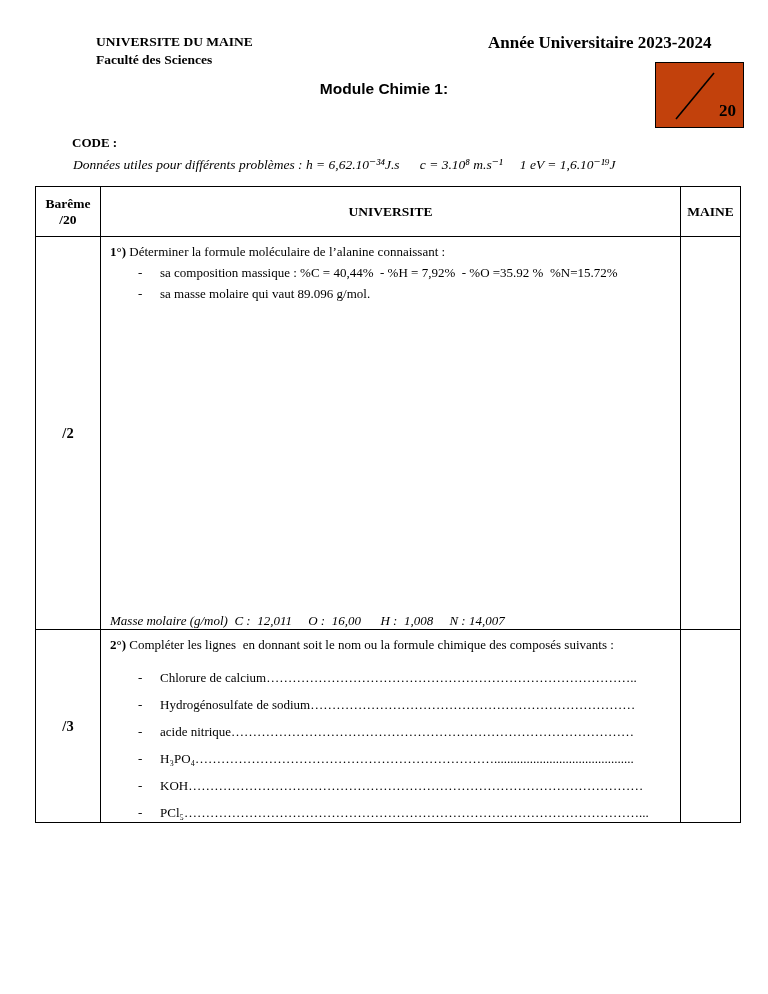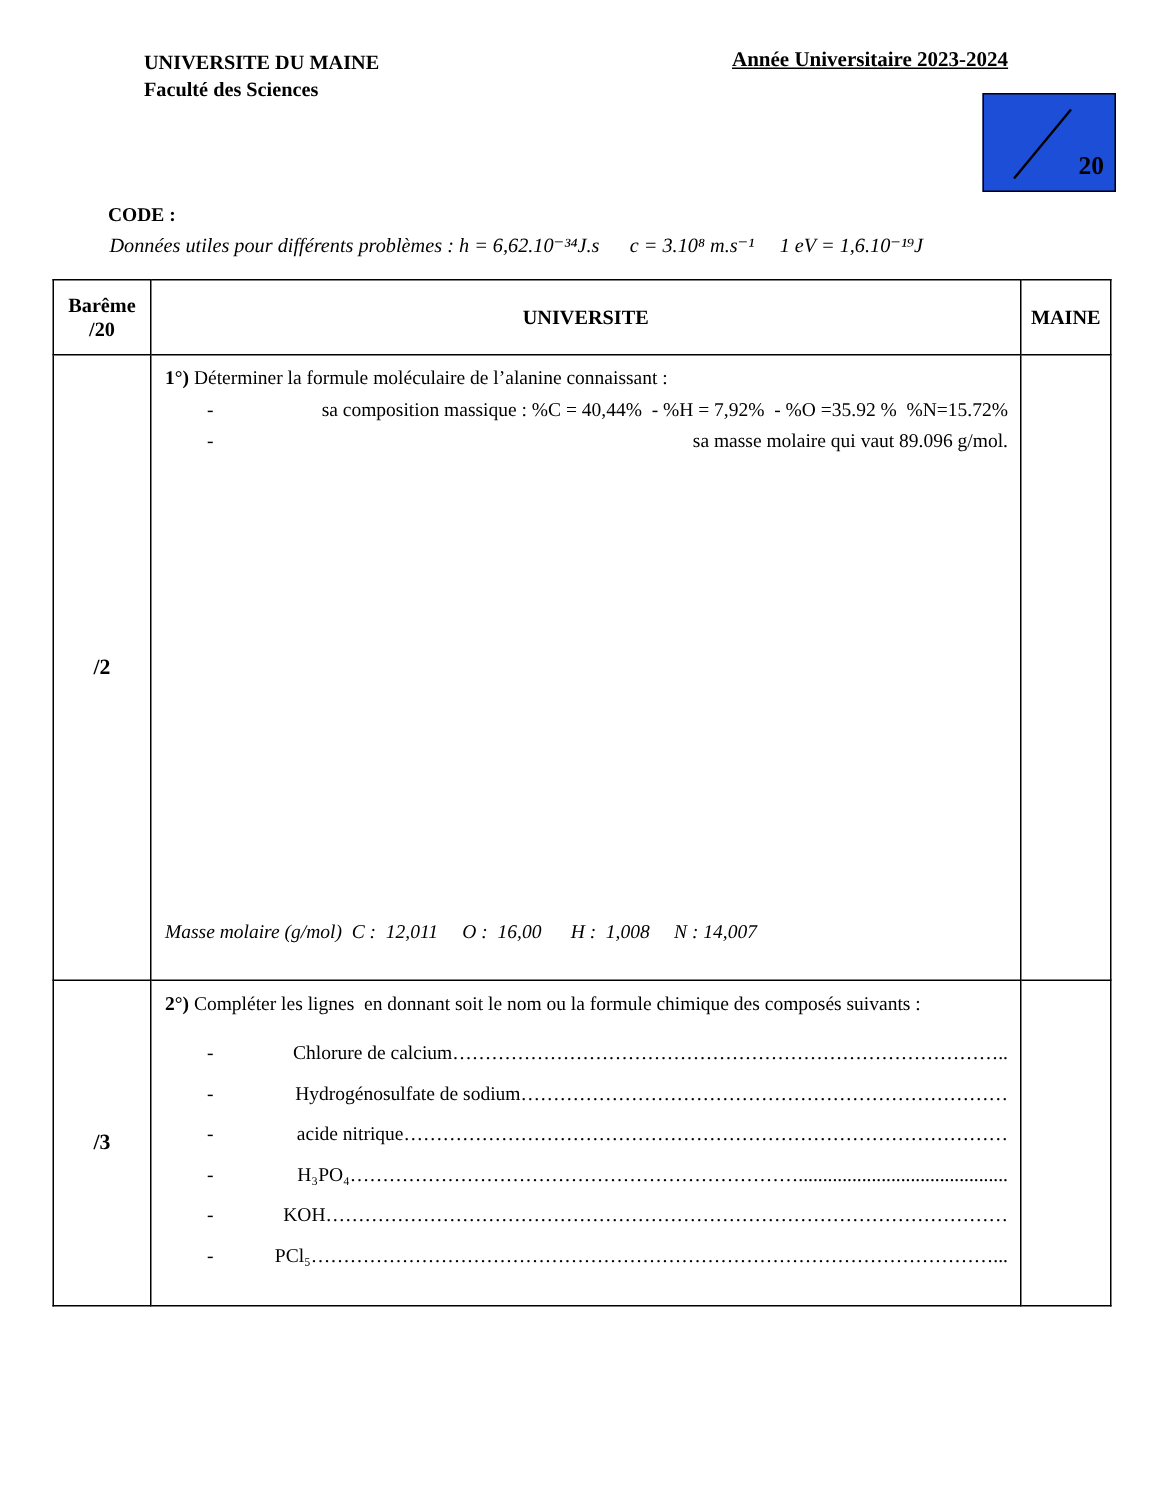--- a/index.html
+++ b/index.html
@@ -11,34 +11,34 @@
     color: #000;
   }
   .pre { white-space: pre-wrap; }
 
   .header-left {
     position: absolute; left: 72px; top: 33px;
     font-weight: bold; font-size: 13.5px; line-height: 1.3; margin-left: 24px;
   }
   .header-right {
     position: absolute; left: 488px; top: 33px;
-    font-weight: bold; font-size: 14px; text-decoration: underline;
+    font-weight: bold; font-size: 17px;
   }
 
   .title-block {
     position: absolute; left: 0; top: 79px; width: 768px;
     text-align: center;
     font-family: "Liberation Sans", "DejaVu Sans", sans-serif;
     font-weight: bold; font-size: 15.5px; line-height: 1.35;
   }
 
   .score-box {
     position: absolute; left: 655px; top: 62px;
     width: 89px; height: 66px;
-    border: 1.5px solid #000; background: #1d4ed8;
+    border: 1.5px solid #000; background: #c2410c;
   }
   .score-box svg { position: absolute; left: 0; top: 0; }
   .score-value {
     position: absolute; right: 7px; bottom: 6px;
     font-weight: bold; font-size: 17px;
   }
 
   .code-label {
     position: absolute; left: 72px; top: 135px;
     font-weight: bold; font-size: 13px;
@@ -57,51 +57,52 @@
     border: 1.2px solid #000; vertical-align: top;
   }
   .exam-table th {
     font-weight: bold; font-size: 13.5px; text-align: center;
     vertical-align: middle; height: 50px;
   }
   .bareme-cell {
     text-align: center; vertical-align: middle !important;
     font-weight: bold; font-size: 14.5px;
   }
-  .question-cell { padding: 7px 8px 24px 9px; font-size: 13px; }
+  .question-cell { padding: 7px 8px 0 9px; font-size: 13px; }
   .cell-flex { display: flex; flex-direction: column; }
   .q1-flex { height: 385px; }
   .q2-flex { height: 185px; }
 
   .q-intro { font-size: 13px; }
   .q-intro b { font-weight: bold; }
 
   .q-item { display: flex; padding-left: 28px; margin-top: 5px; font-size: 13px; }
   .q-item .dash { width: 22px; flex: 0 0 22px; text-align: left; }
-  .q-item .item-text { flex: 1; text-align: right; }
+  .q-item .item-text { flex: 1; }
 
   .q2-item { margin-top: 11px; }
   .q2-first { margin-top: 17px; }
 
   .q-footer {
     margin-top: auto; font-style: italic; font-size: 13px;
   }
 </style>
 </head>
 <body>
 
 <div>
 
   <div class="header-left">
     <div>UNIVERSITE DU MAINE</div>
     <div>Faculté des Sciences</div>
   </div>
   <div class="header-right">Année Universitaire 2023-2024</div>
 
   <div class="title-block">
+    <div>Module Chimie 1:</div>
   </div>
 
   <div class="score-box">
     <svg width="89" height="64" viewBox="0 0 89 64">
       <line x1="20" y1="56" x2="58" y2="10" stroke="#000" stroke-width="1.6"></line>
     </svg>
     <span class="score-value">20</span>
   </div>
 
   <div class="code-label">CODE :</div>

